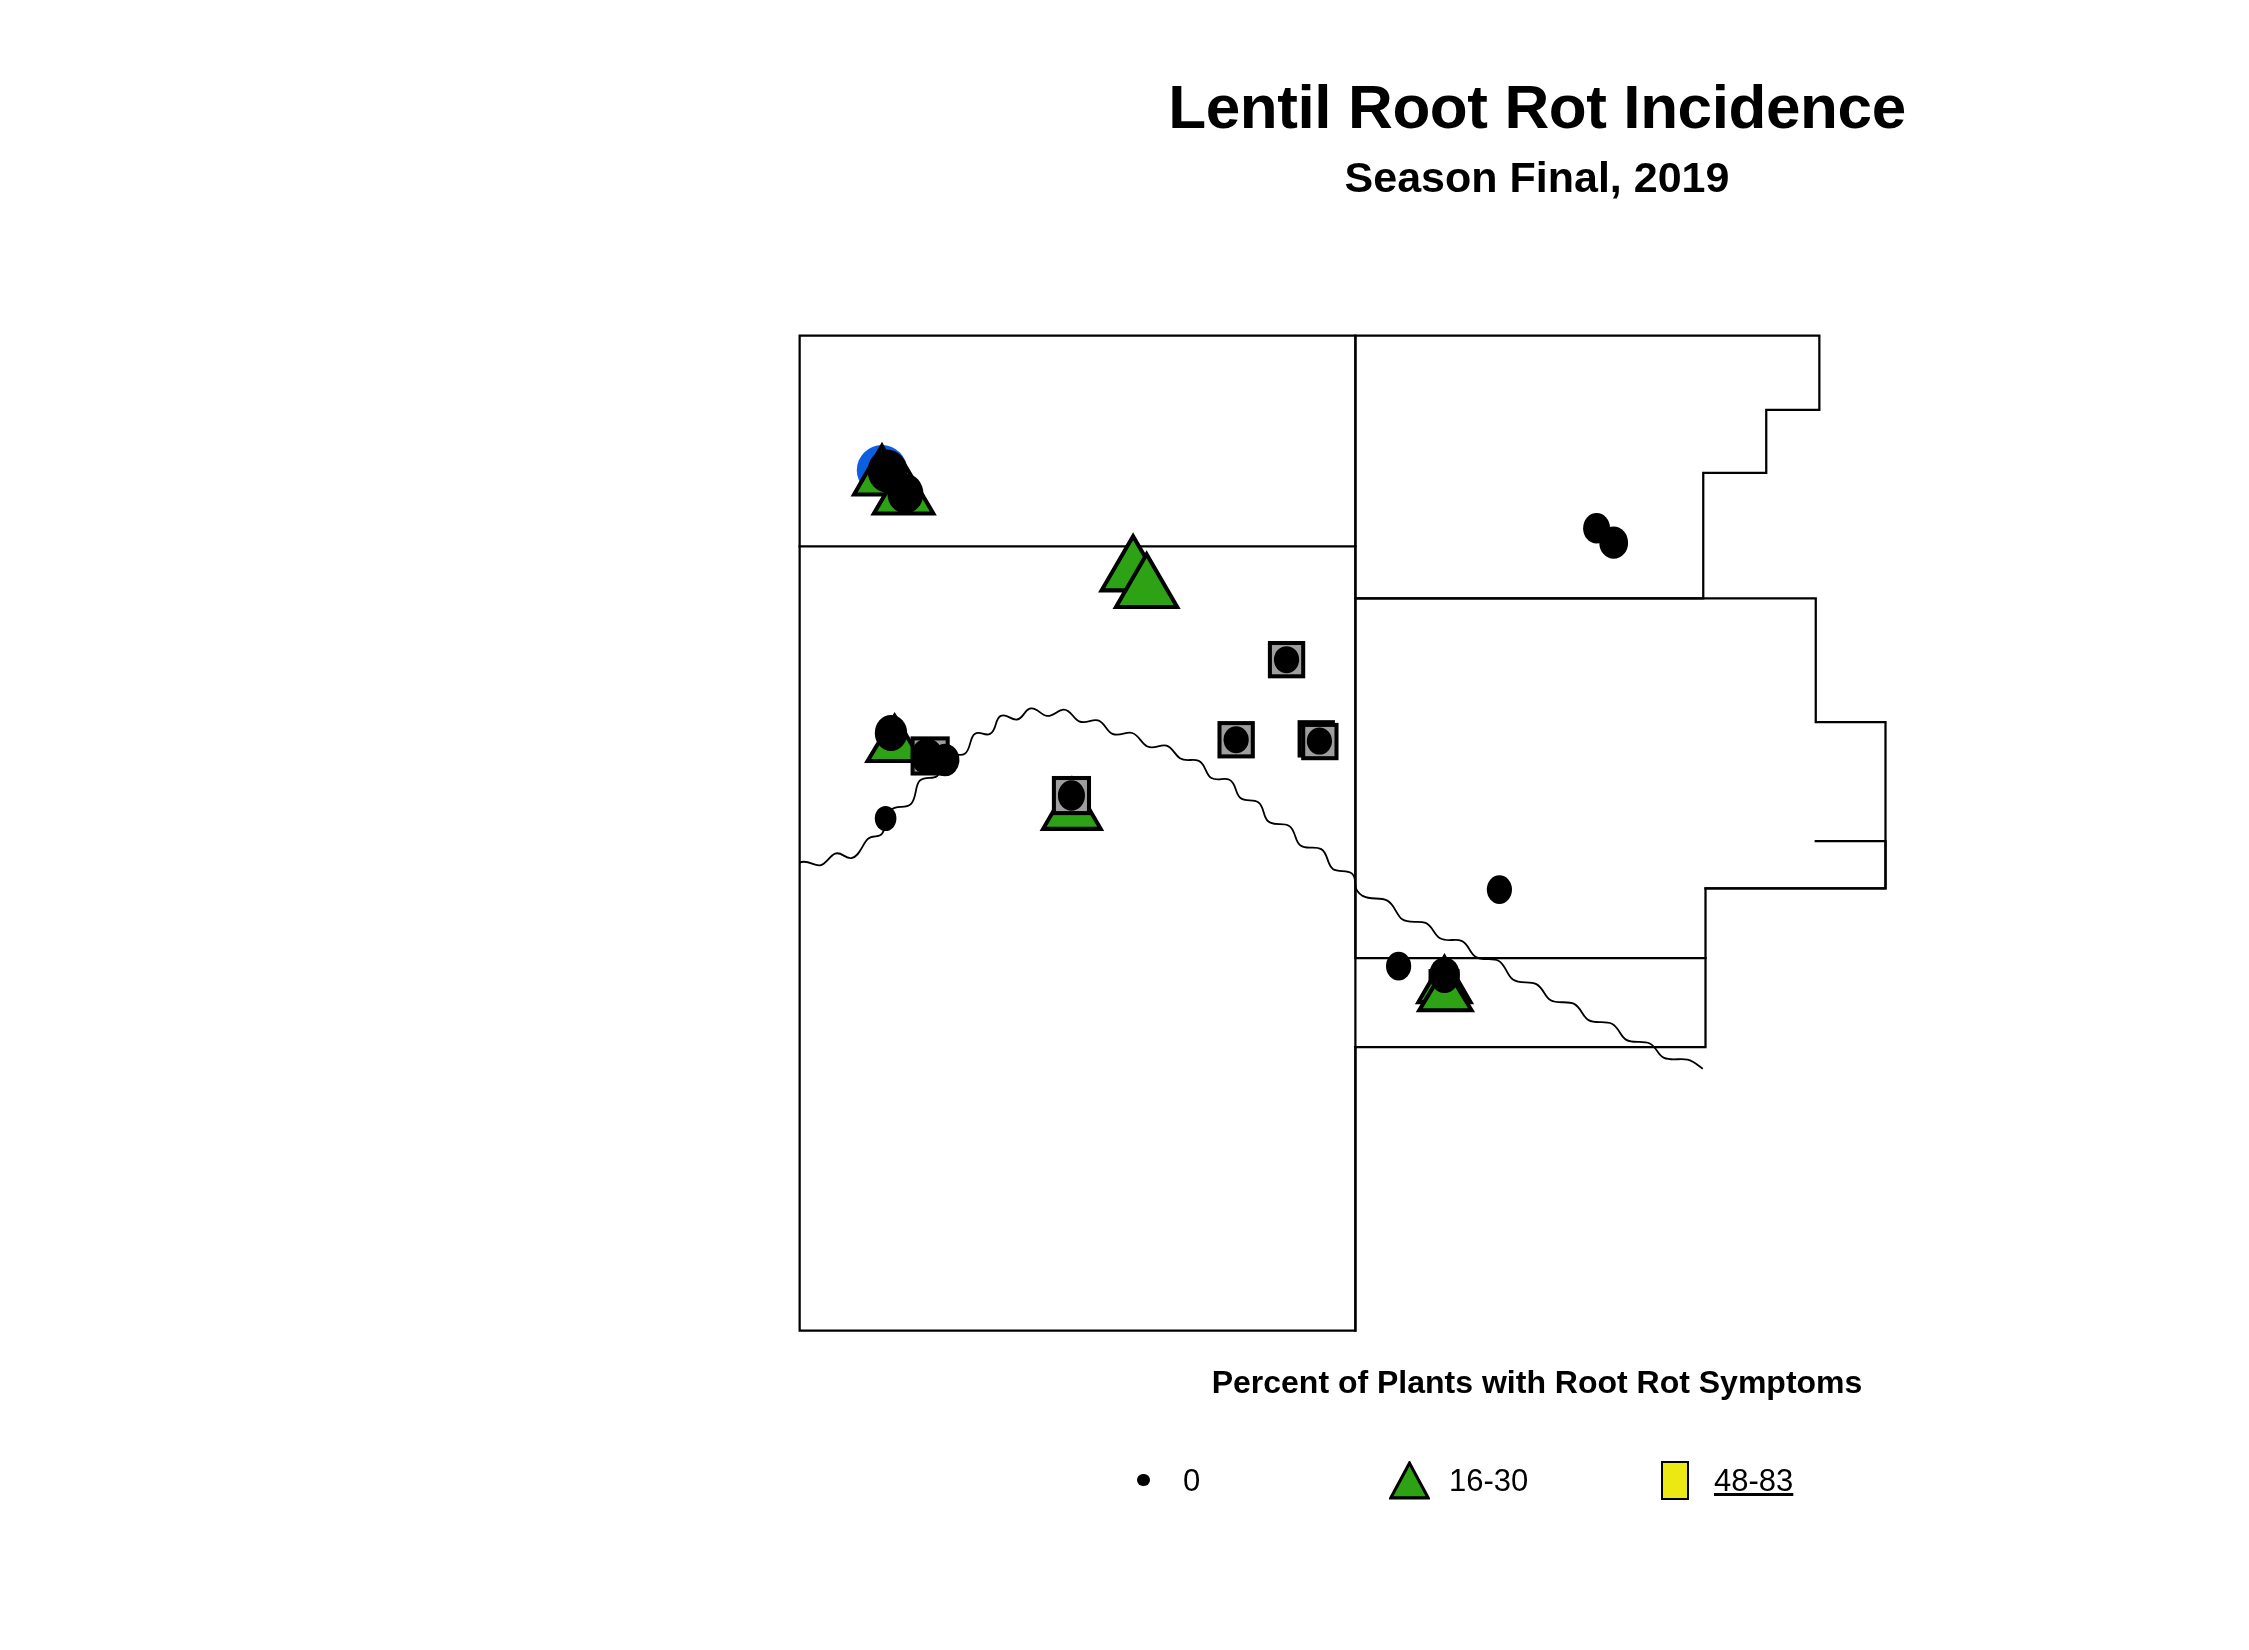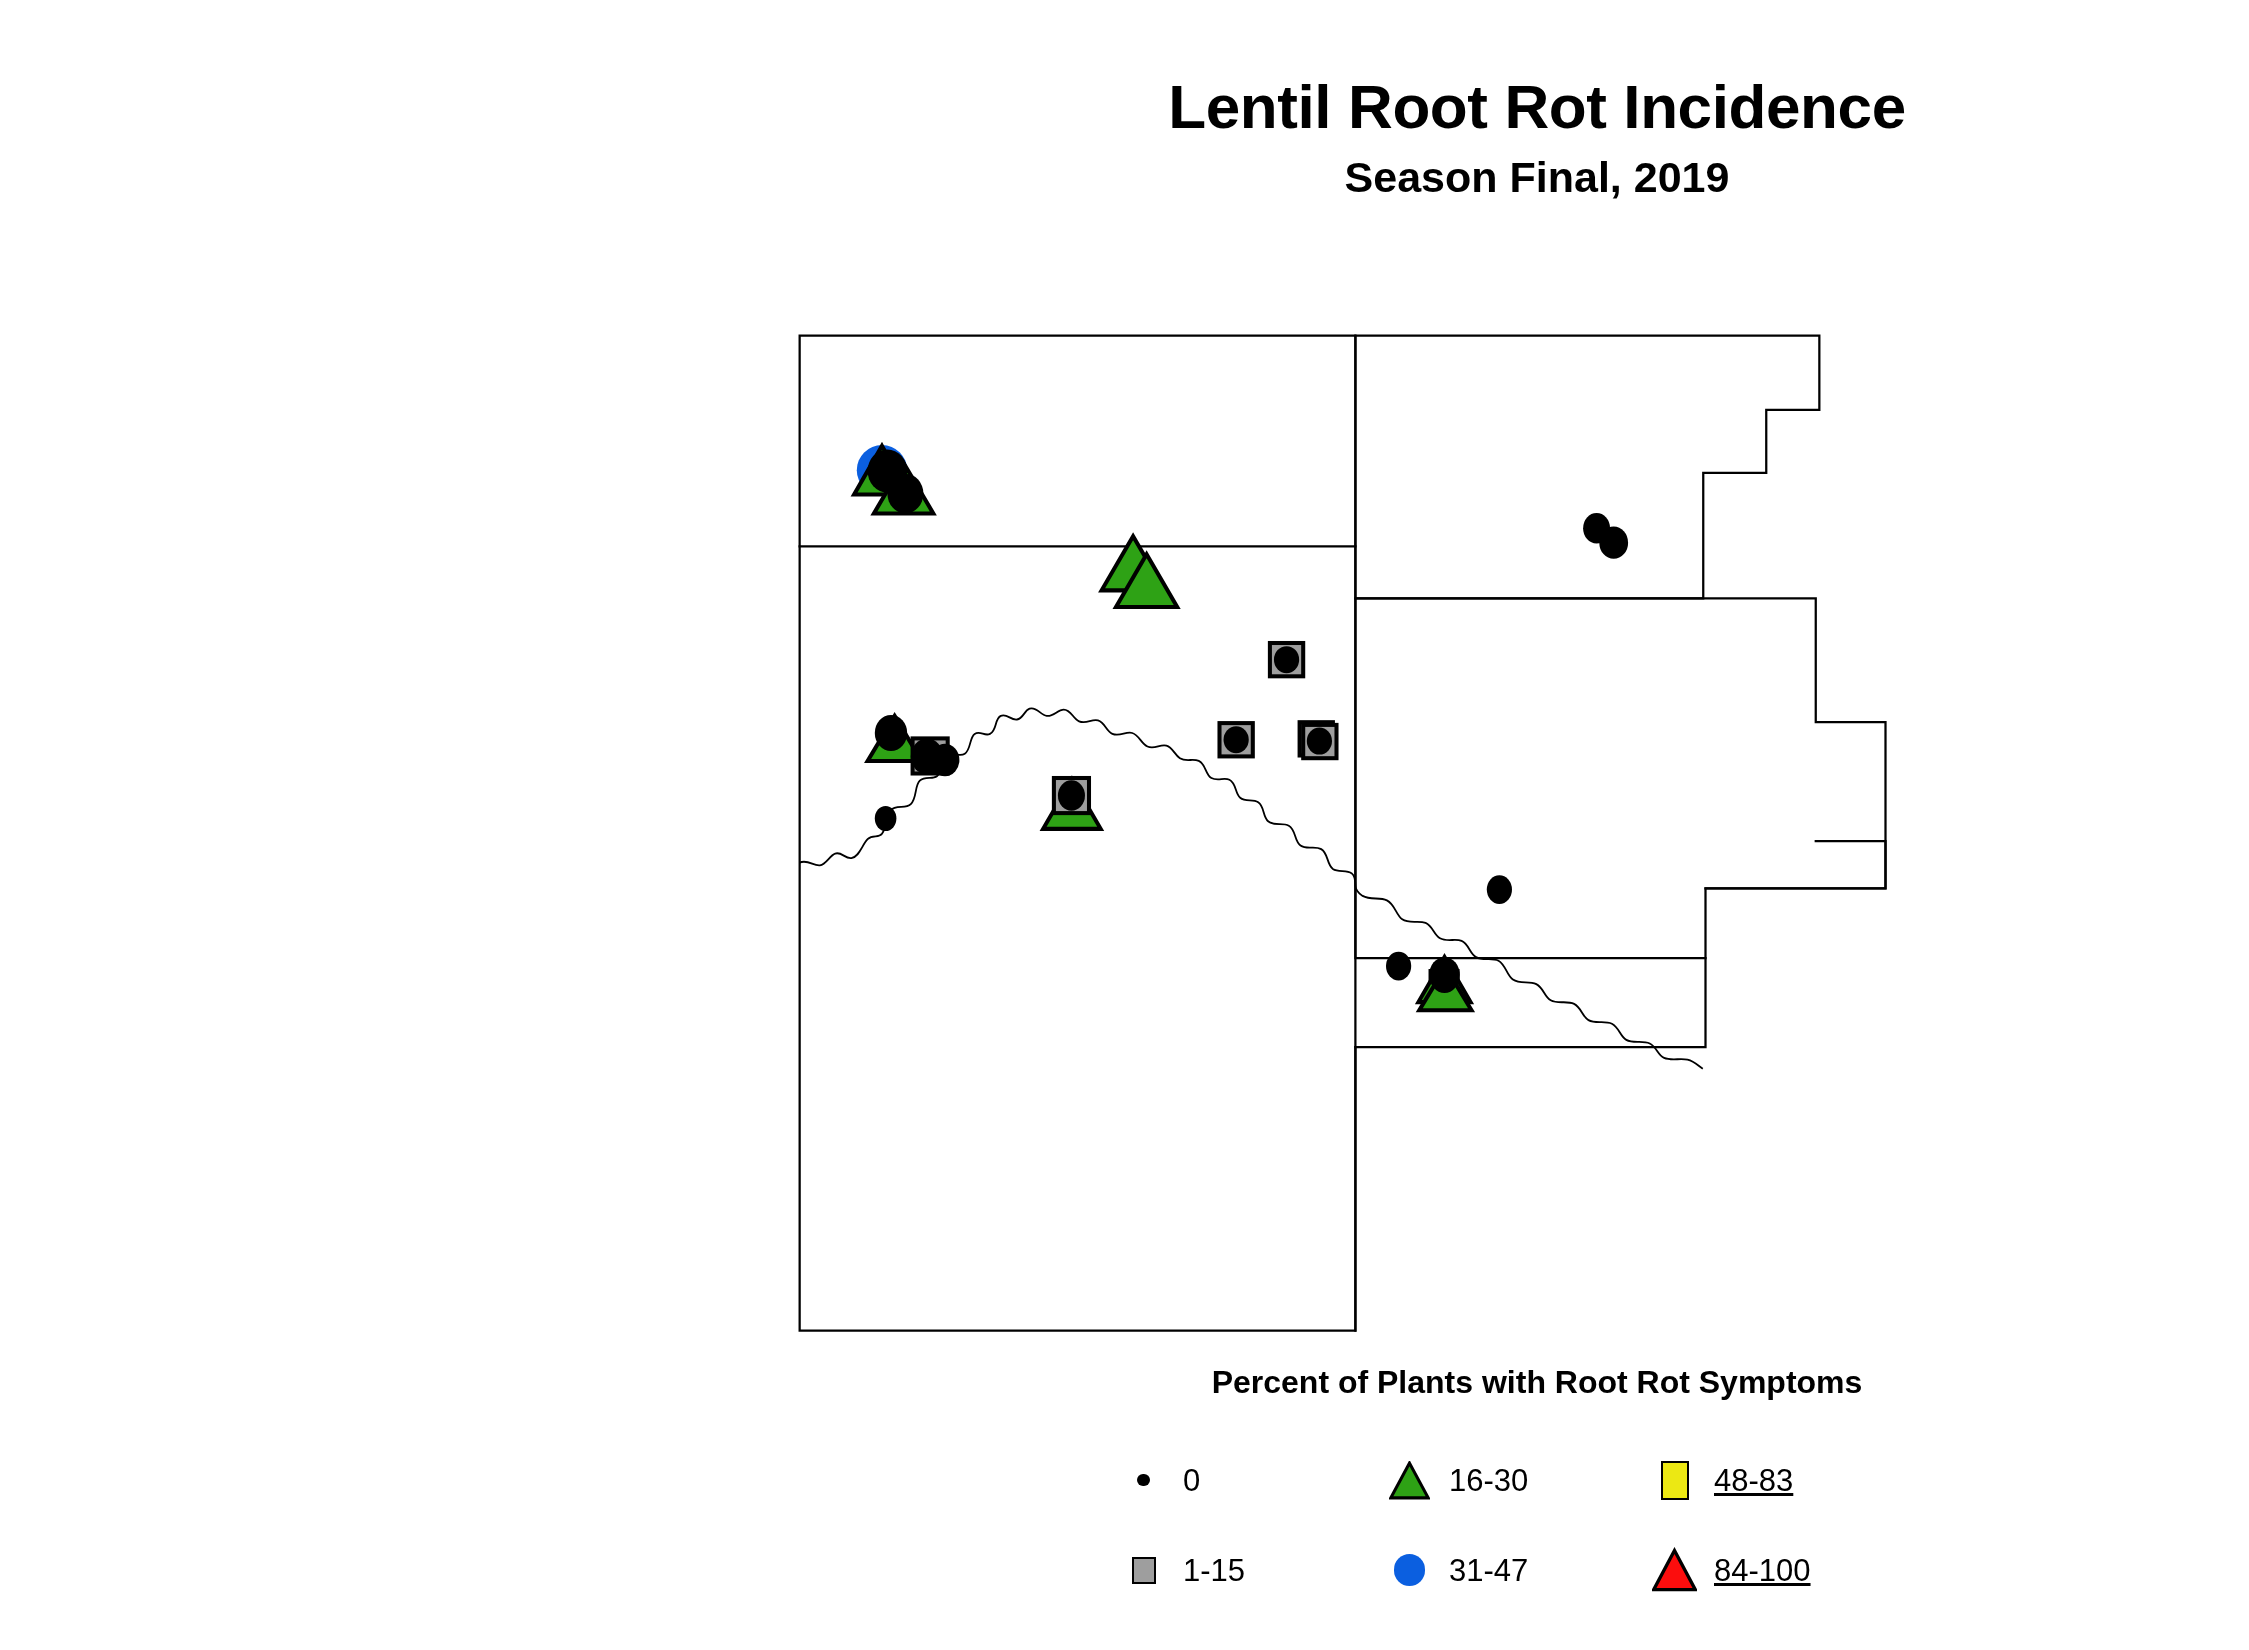--- a/index.html
+++ b/index.html
@@ -356,42 +356,18 @@
         </div>
 
         <div class="legend-item i2">
           <div class="swatch-box">
             <div class="sw-square-yellow"></div>
           </div>
           <div class="legend-label">48-83</div>
         </div>
       </div>
 
-      <div class="legend-row">
-        <div class="legend-item i0">
-          <div class="swatch-box">
-            <div class="sw-square"></div>
-          </div>
-          <div class="legend-label">1-15</div>
-        </div>
-
-        <div class="legend-item i1">
-          <div class="swatch-box">
-            <div class="sw-circle-blue"></div>
-          </div>
-          <div class="legend-label">31-47</div>
-        </div>
-
-        <div class="legend-item i2">
-          <div class="swatch-box">
-            <svg width="49" height="47" viewBox="0 0 108 104">
-              <polygon points="54,4 104,98 4,98" fill="#fc0d0d" stroke="#000000" stroke-width="8"></polygon>
-            </svg>
-          </div>
-          <div class="legend-label">84-100</div>
-        </div>
-      </div>
 
     </div>
   </div>
 
 </div>
 
 
 </body></html>

